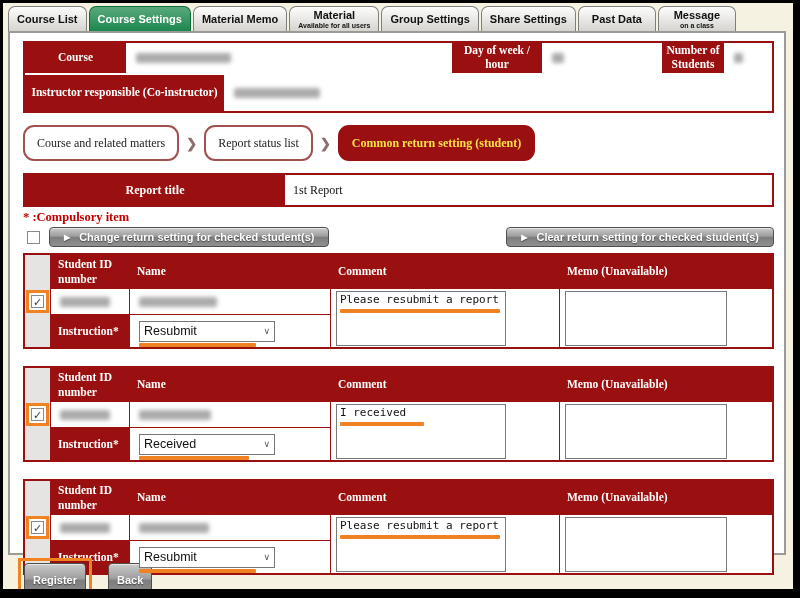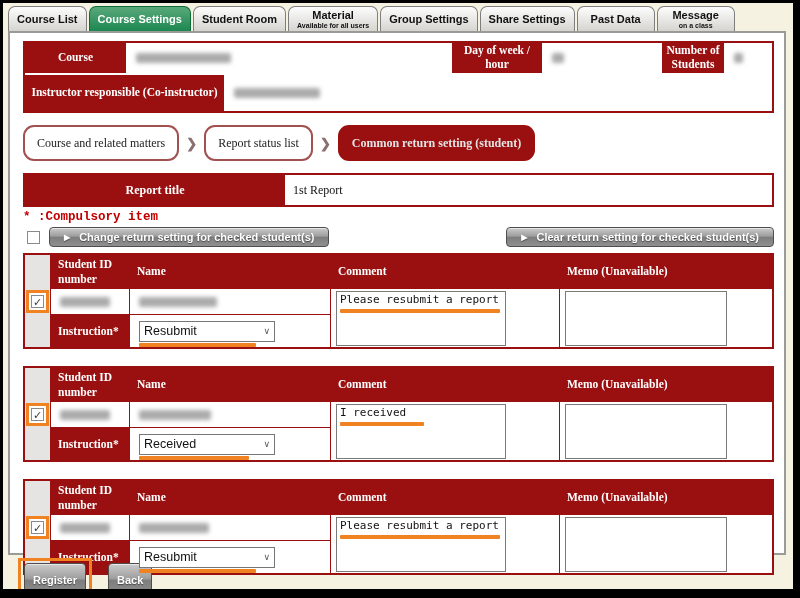--- a/index.html
+++ b/index.html
@@ -33,31 +33,31 @@
   .ct-row + .ct-row { margin-top:2px; }
   .r1 { height:30px;justify-content:center; } .r2 { height:36px; }
 
   
   .blur { display:inline-block; height:10px; border-radius:2px; background:#878787; filter:blur(2px); opacity:.7; }
 
   
   .crumbs { margin-top:12px; display:flex; align-items:center; gap:7px; }
   .pill { height:22px; display:flex; align-items:center; padding:16px 12px; border:2px solid #a25151; border-radius:11px;
           background:#fff; font-family:"Liberation Serif",serif; font-size:12px; color:#222; cursor:pointer; }
-  .pill.active { background:var(--maroon); border-color:var(--maroon); color:#e5e5e5; font-weight:bold; }
+  .pill.active { background:var(--maroon); border-color:var(--maroon); color:#fde047; font-weight:bold; }
   .crumb-sep { color:#8b6f6f; font-size:13px; font-weight:bold; }
 
   
   .report { margin-top:12px; height:34px; border:2px solid var(--maroon); display:flex; background:#fff; }
   .report .rh { width:260px; background:var(--maroon); color:#fff; font-family:"Liberation Serif",serif;
                 font-weight:bold; font-size:12px; display:flex; align-items:center; justify-content:center; }
   .report .rv { flex:1; display:flex; align-items:center; padding-left:8px;
                 font-family:"Liberation Serif",serif; font-size:12px; color:#111; }
 
-  .note { margin-top:3px; height:15px; color:#c00000; font-family:Liberation Mono, monospace;
+  .note { margin-top:3px; height:15px; color:#c00000; font-family:Liberation Serif, serif;
           font-weight:bold; font-size:12.5px; }
 
   
   .bulk { margin-top:1px; height:22px; display:flex; align-items:center; }
   .gbtn { background:linear-gradient(180deg,#cbcbcb 0%,#9e9e9e 45%,#7d7d7d 52%,#909090 100%);
           border:1px solid #4e4e4e; border-radius:4px; color:#fff; font-weight:bold; font-size:11px;
           font-family:"Liberation Sans",sans-serif; text-shadow:0 1px 1px rgba(0,0,0,.45);
           box-shadow:inset 0 1px 0 rgba(255,255,255,.55); height:20px; display:inline-flex;
           align-items:center; padding:0 14px; gap:9px; cursor:pointer; white-space:nowrap; }
   .gbtn .arrow { font-size:8px; }
@@ -100,21 +100,21 @@
 <div class="page">
 
   <div class="tabbar">
     <div class="tab">
         <span class="tl">Course List</span>
       </div>
     <div class="tab active">
         <span class="tl">Course Settings</span>
       </div>
     <div class="tab">
-        <span class="tl">Student Room</span>
+        <span class="tl">Material Memo</span>
       </div>
     <div class="tab">
         <span class="tl">Material</span>
         <span class="ts">Available for all users</span>
       </div>
     <div class="tab">
         <span class="tl">Group Settings</span>
       </div>
     <div class="tab">
         <span class="tl">Share Settings</span>

